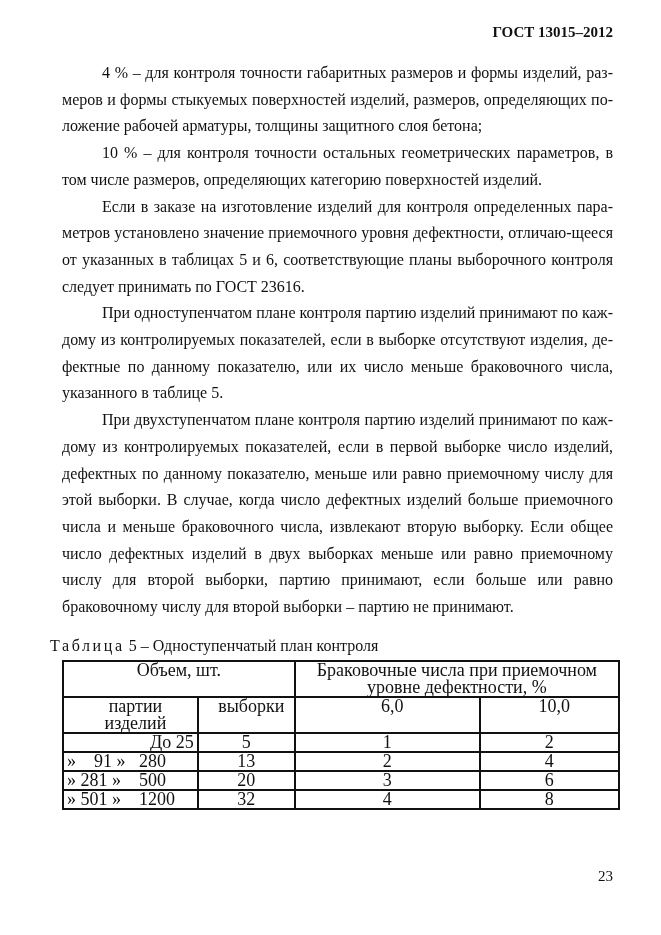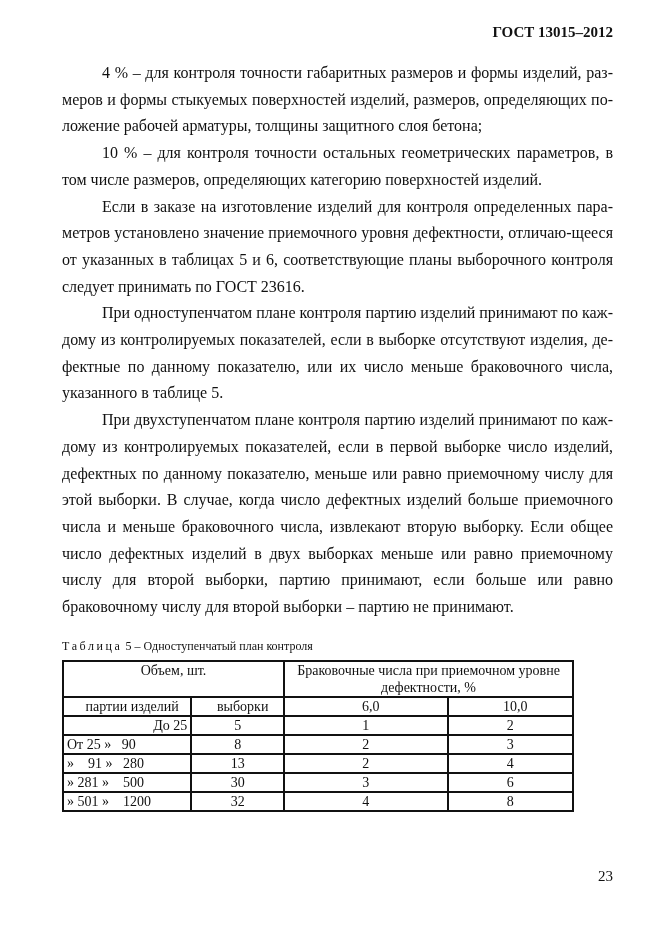--- a/index.html
+++ b/index.html
@@ -14,28 +14,28 @@
   }
   .body-text {
     position: absolute; left: 62px; top: 60px; width: 551px;
     font-size: 16px; line-height: 26.7px;
   }
   .para {
     margin: 0; text-indent: 40px; text-align: justify;
     hyphens: manual;
   }
   .caption {
-    position: absolute; left: 62px; top: 637px;
-    font-size: 12px; line-height: 18px;
+    position: absolute; left: 50px; top: 637px;
+    font-size: 16px; line-height: 18px;
   }
   .caption .spaced { letter-spacing: 2.6px; }
   table.t5 {
     position: absolute; left: 62px; top: 660px;
-    width: 512px; border-collapse: collapse;
-    font-size: 14px; line-height: 17px;
+    width: 558px; border-collapse: collapse;
+    font-size: 18px; line-height: 17px;
   }
   table.t5 td, table.t5 th {
     border: 2px solid #111111; padding: 0 3px; font-weight: normal;
     text-align: center; vertical-align: top;
   }
   table.t5 th.head { height: 31px; }
   table.t5 tr.sub th { height: 17px; padding-left: 13px; }
   table.t5 td { height: 17px; }
   table.t5 td.left { text-align: left; white-space: pre; }
   table.t5 td.center-left { text-align: right; }
@@ -89,34 +89,28 @@
     </tr>
   </thead>
   <tbody>
     <tr>
       <td class="center-left">До 25</td>
       <td>5</td>
       <td>1</td>
       <td>2</td>
     </tr>
     <tr>
-      <td class="left">От 25 »   90</td>
-      <td>8</td>
-      <td>2</td>
-      <td>3</td>
-    </tr>
-    <tr>
       <td class="left">»    91 »   280</td>
       <td>13</td>
       <td>2</td>
       <td>4</td>
     </tr>
     <tr>
       <td class="left">» 281 »    500</td>
-      <td>30</td>
+      <td>20</td>
       <td>3</td>
       <td>6</td>
     </tr>
     <tr>
       <td class="left">» 501 »    1200</td>
       <td>32</td>
       <td>4</td>
       <td>8</td>
     </tr>
   </tbody>

